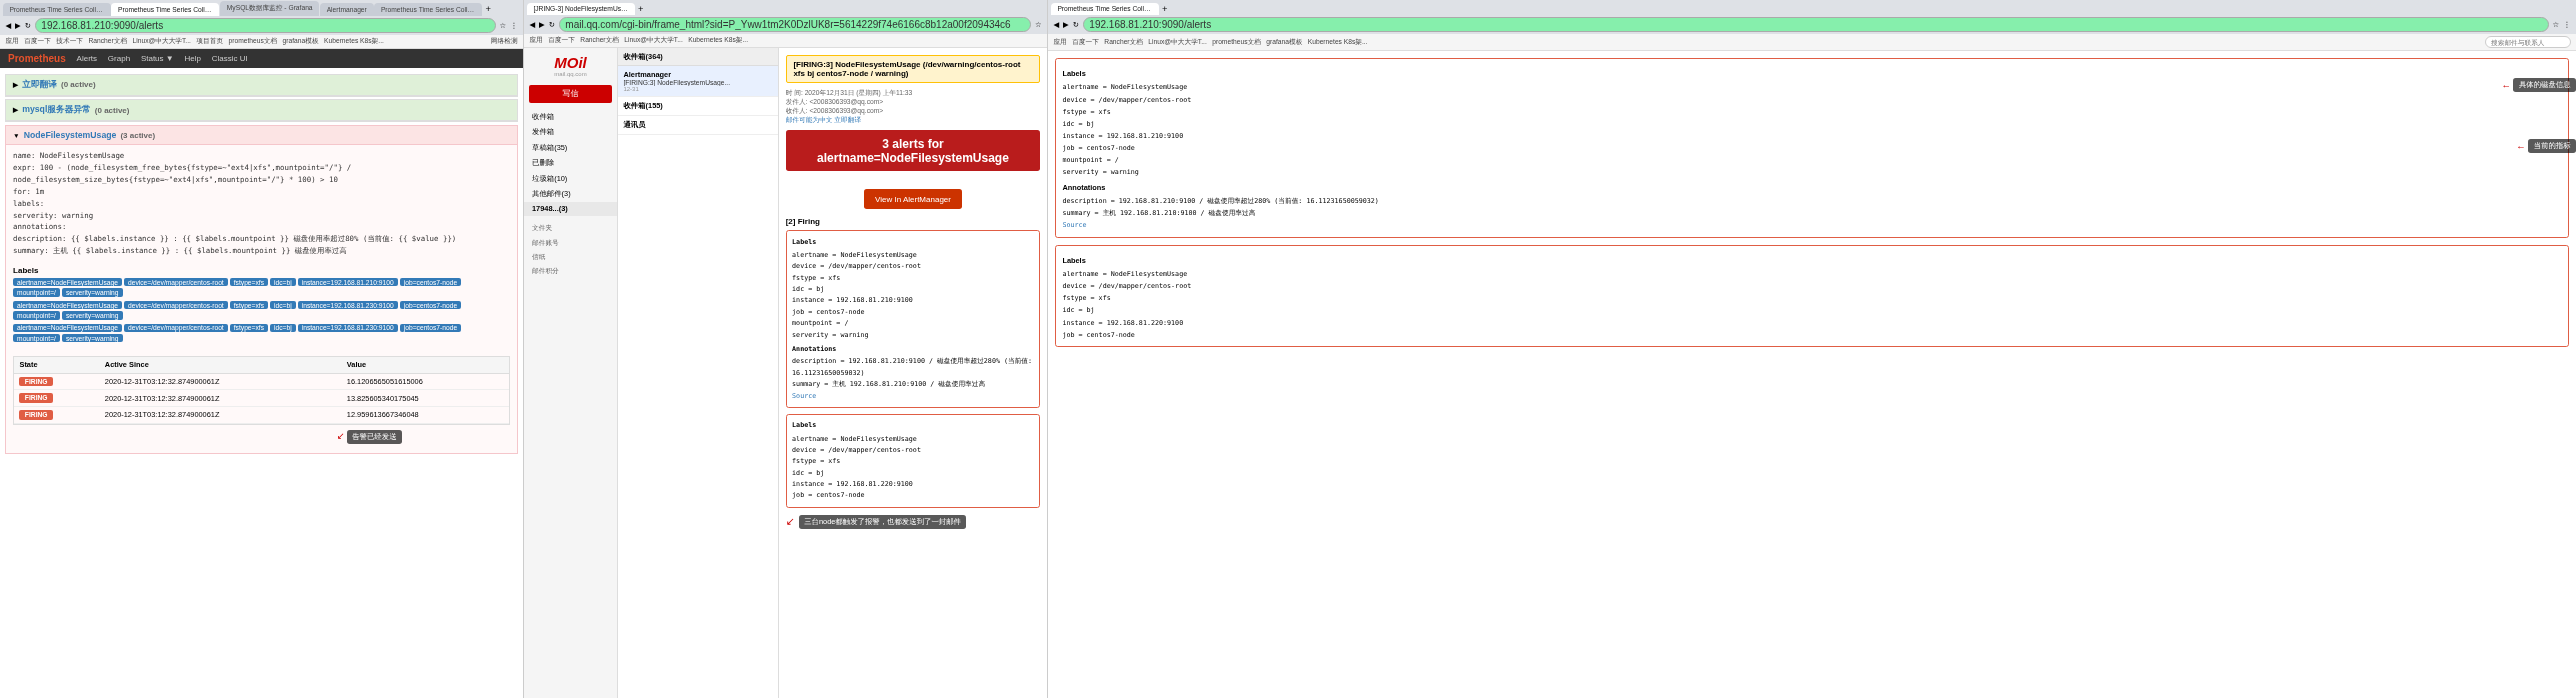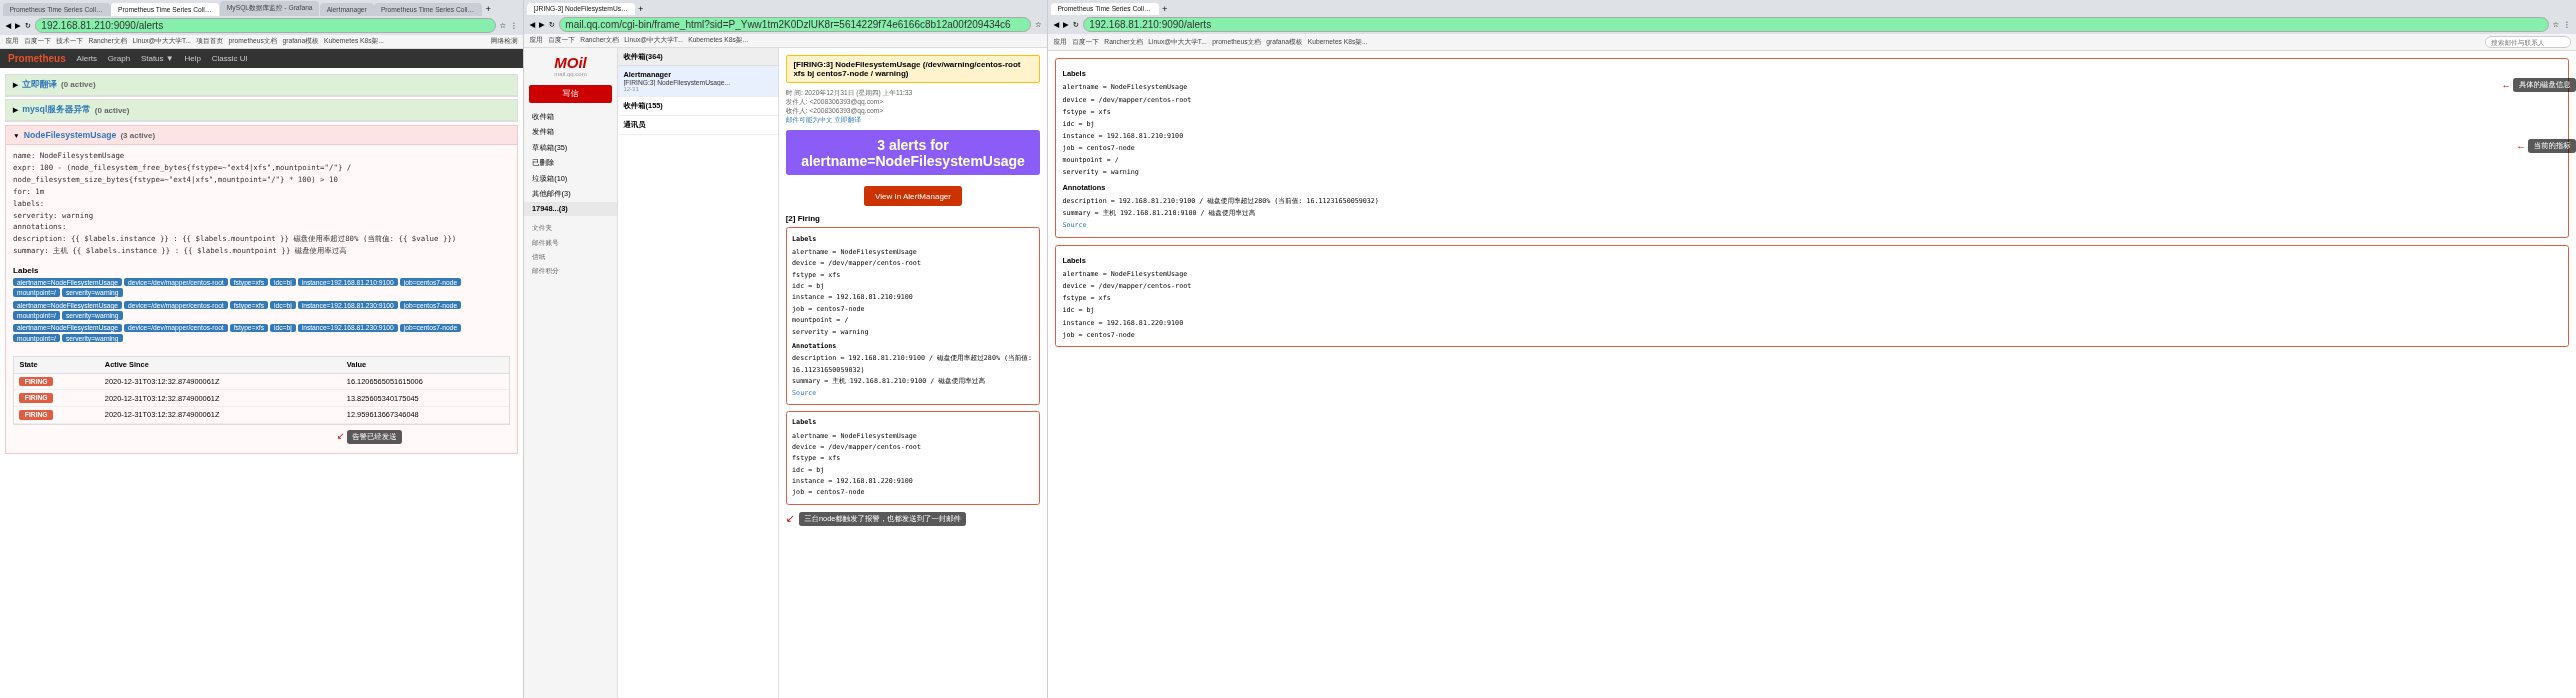--- a/index.html
+++ b/index.html
@@ -308,27 +308,27 @@
       font-weight: bold;
       margin-bottom: 5.4px;
       border-radius: 2px;
     }
     .email-meta {
       font-size: 6.7px;
       color: #666;
       margin-bottom: 5.4px;
     }
     .email-alert-banner {
-      background: #8b5cf6;
+      background: #b91c1c;
       color: #fff;
       padding: 6.7px 10.8px;
-      font-size: 14px;
+      font-size: 12px;
       font-weight: bold;
       border-radius: 2.7px;
-      margin-bottom: 11px;
+      margin-bottom: 18px;
       text-align: center;
     }
     .email-view-btn {
       background: #cc3300;
       color: #fff;
       border: none;
       padding: 5.4px 10.8px;
       font-size: 8px;
       border-radius: 2.7px;
       cursor: pointer;

